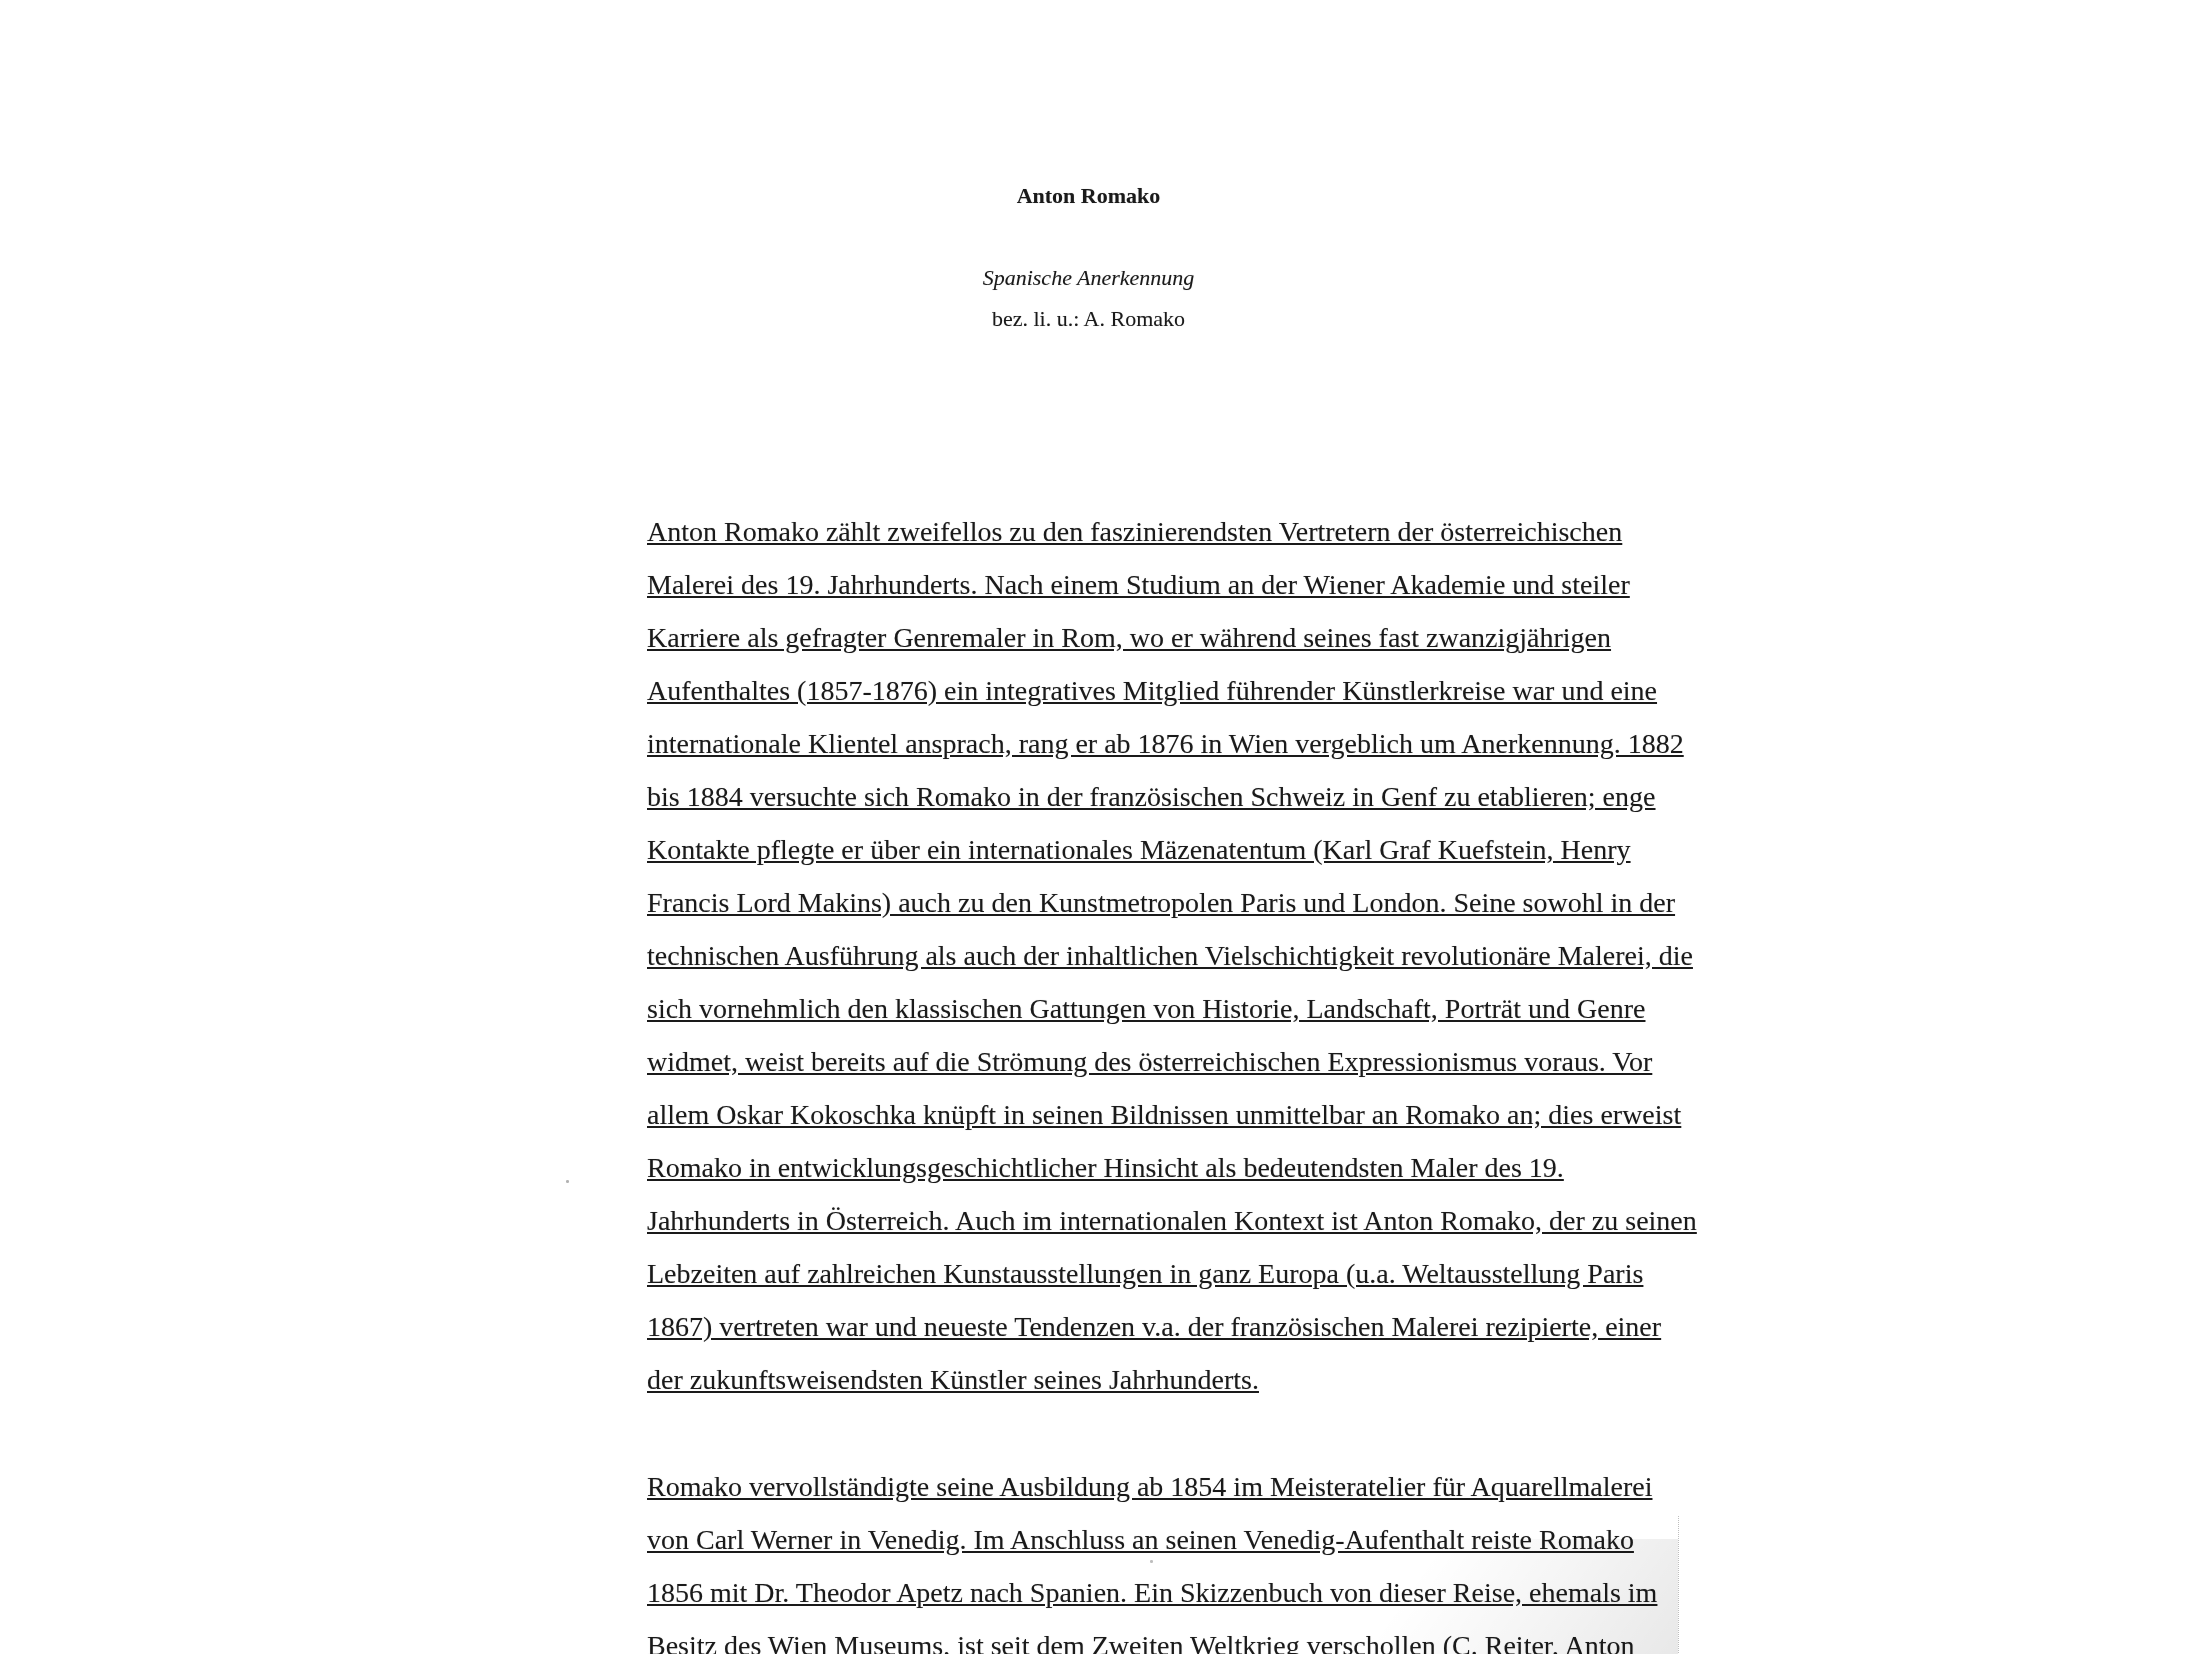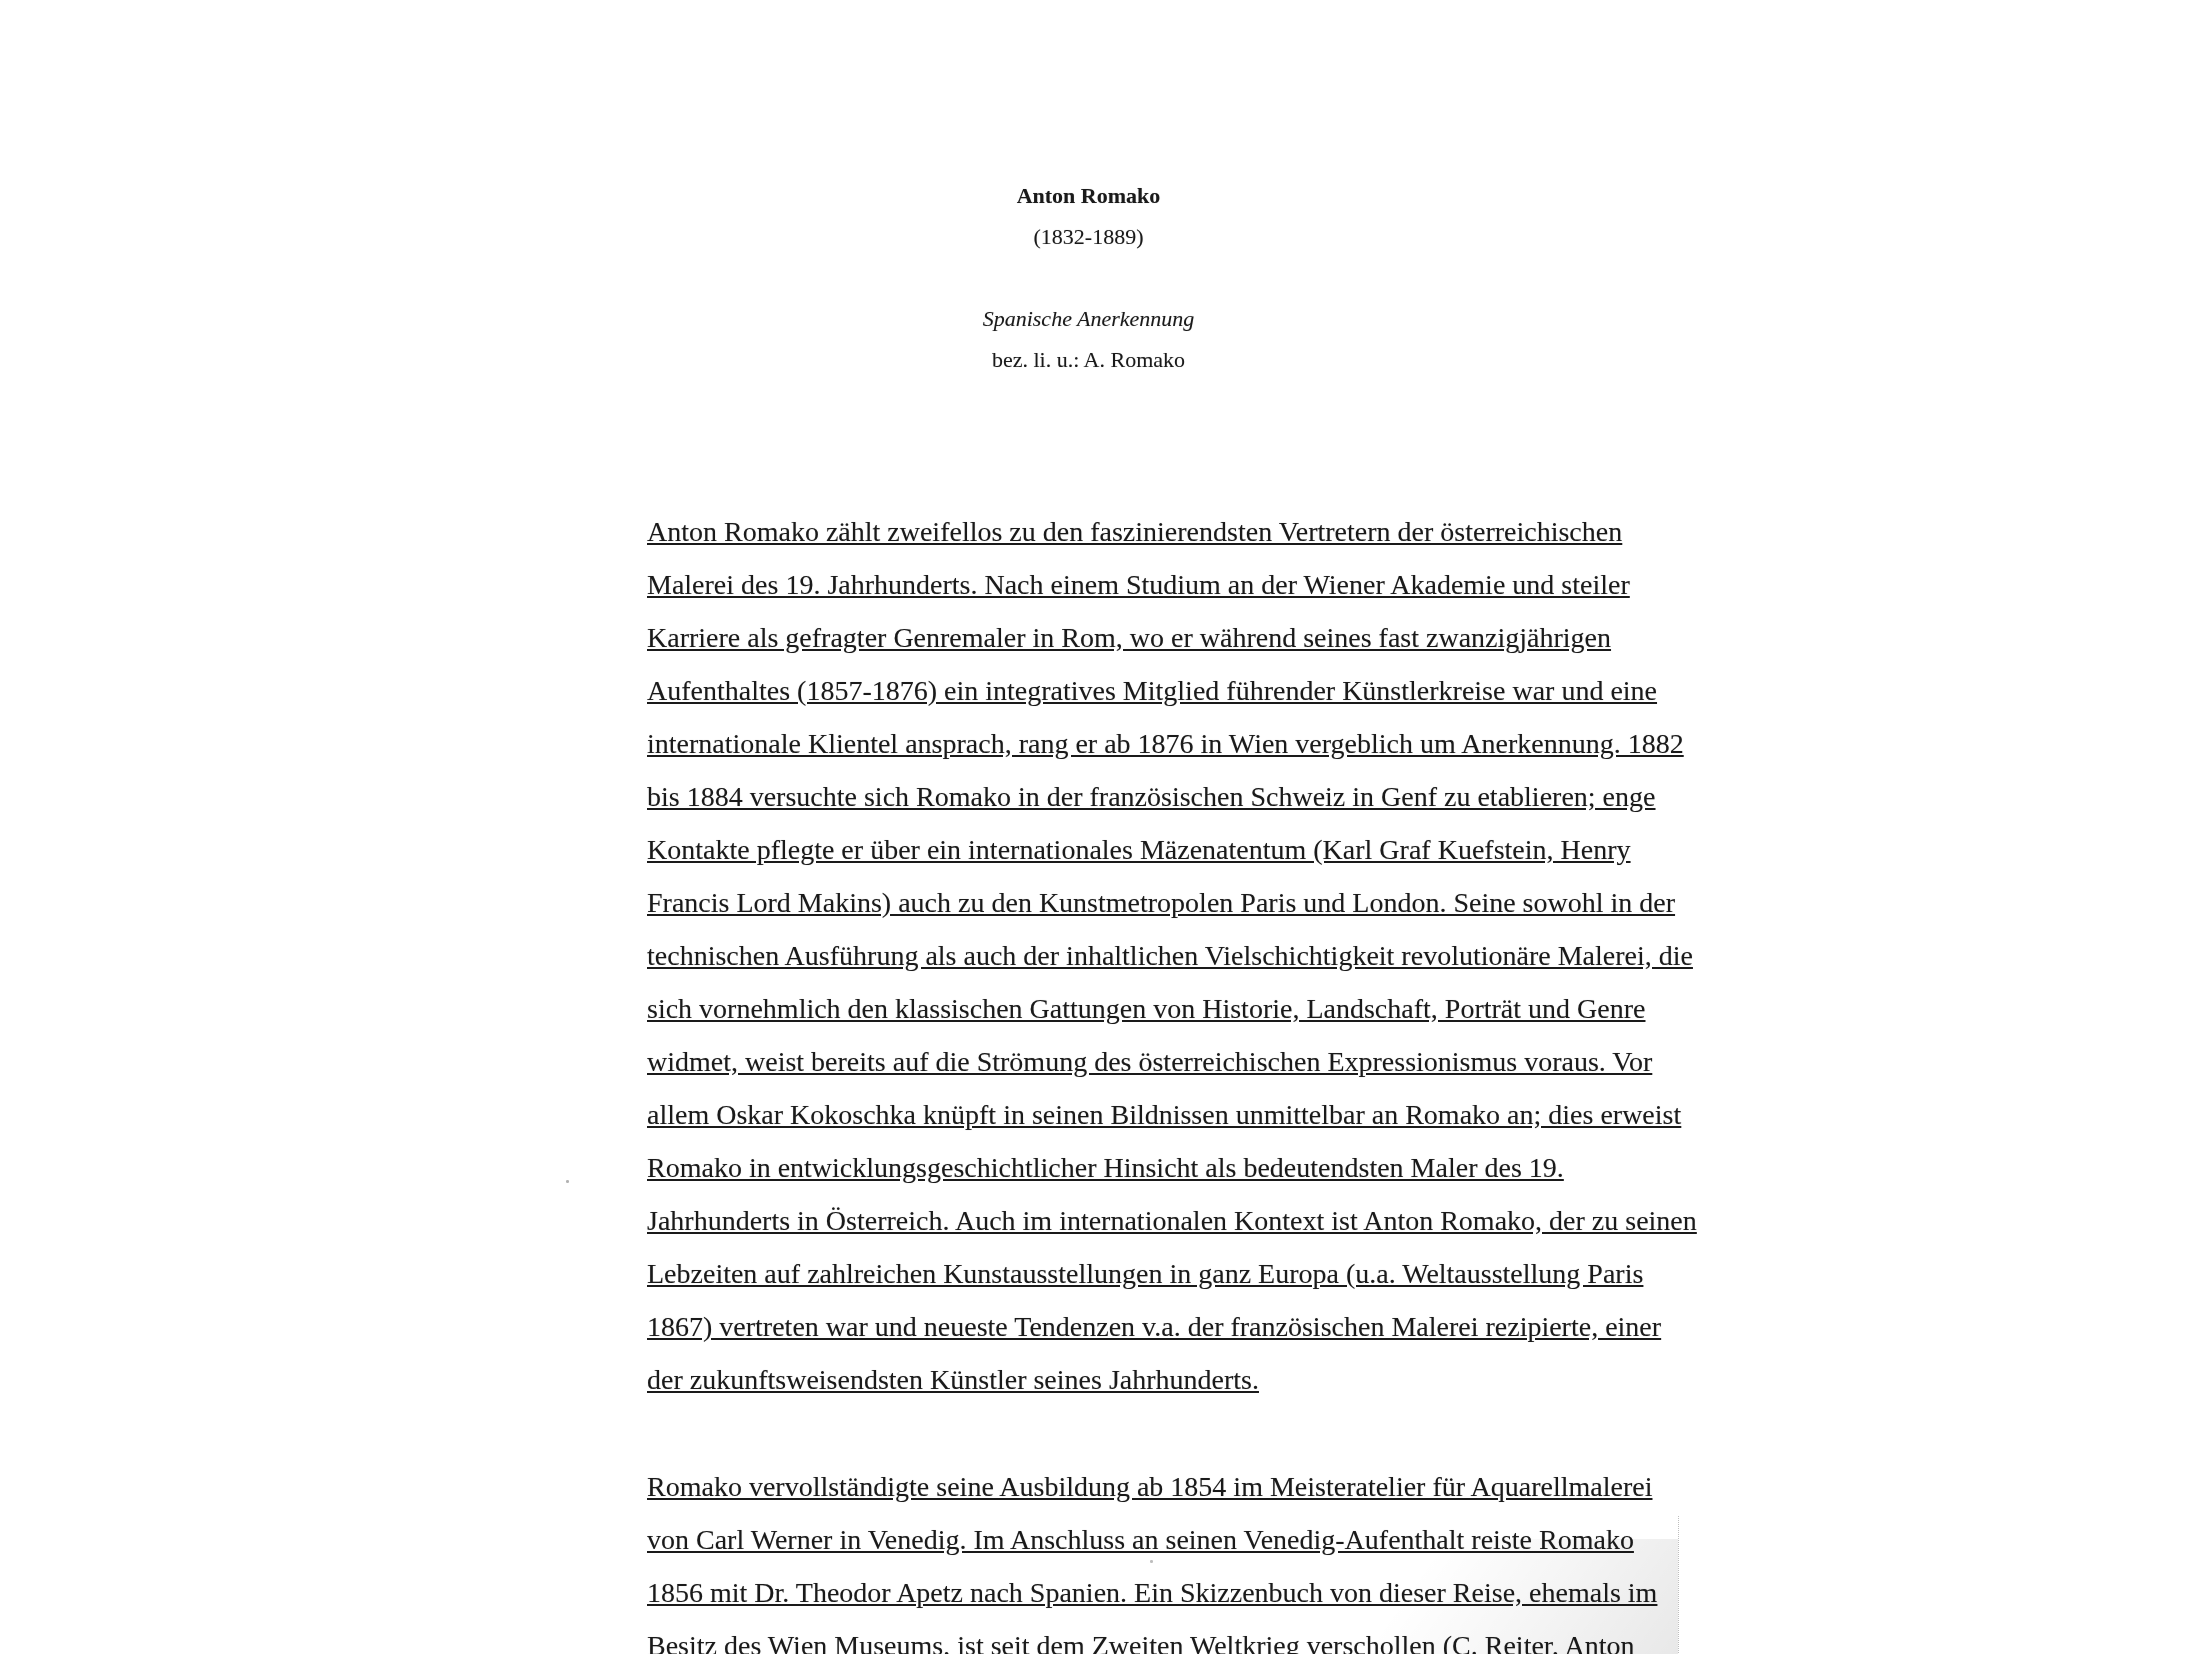--- a/index.html
+++ b/index.html
@@ -70,21 +70,20 @@
   .s1 { left: 566px;  top: 1180px; }
   .s2 { left: 1150px; top: 1560px; background: rgba(0,0,0,0.26); }
 </style>
 </head>
 <body>
 
 <div class="page">
 
   <div class="header">
     <div class="hline bold">Anton Romako</div>
-    <div class="hline">(1832-1889)</div>
     <div class="hline"></div>
     <div class="hline italic">Spanische Anerkennung</div>
     <div class="hline">bez. li. u.: A. Romako</div>
   </div>
 
   <div class="bodytext">
     <p class="para">Anton Romako zählt zweifellos zu den faszinierendsten Vertretern der österreichischen
 Malerei des 19. Jahrhunderts. Nach einem Studium an der Wiener Akademie und steiler
 Karriere als gefragter Genremaler in Rom, wo er während seines fast zwanzigjährigen
 Aufenthaltes (1857-1876) ein integratives Mitglied führender Künstlerkreise war und eine

